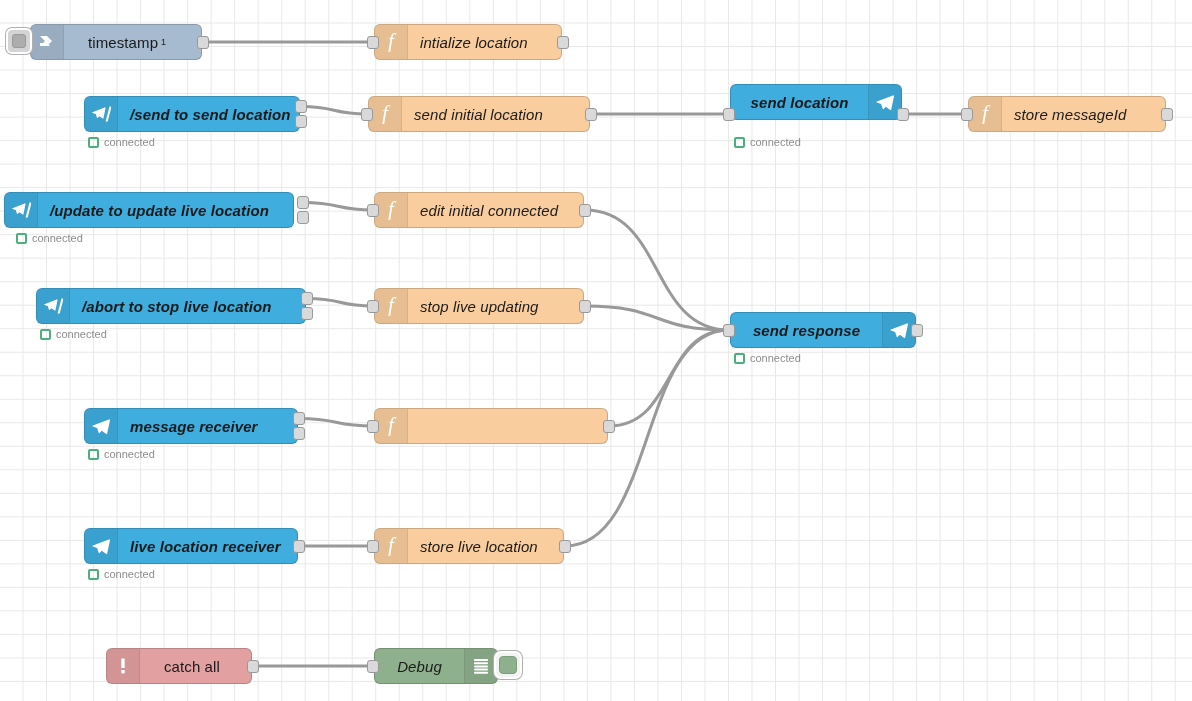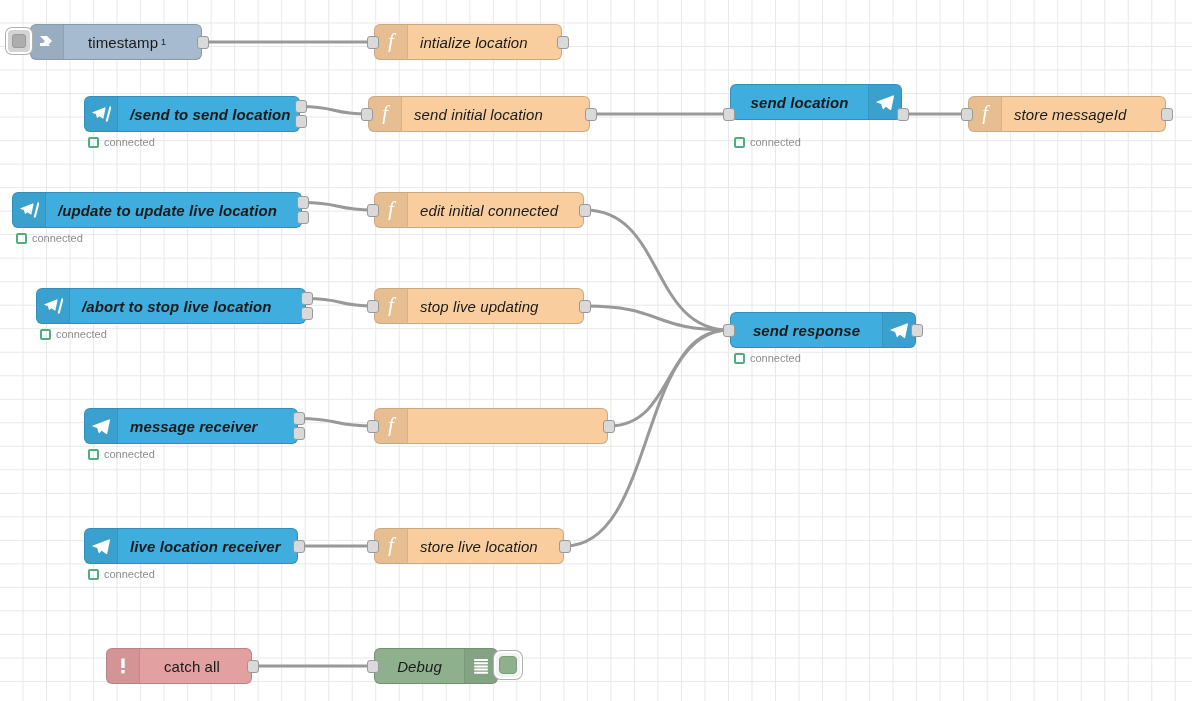--- a/index.html
+++ b/index.html
@@ -247,21 +247,21 @@
       <div class="node n-function" style="left: 968px; top: 96px; width: 198px;">
         <div class="icocell left">
           <svg width="20" height="20" viewBox="0 0 20 20">
             <text x="10" y="16" text-anchor="middle" font-family="&quot;Liberation Serif&quot;, serif" font-size="21" font-style="italic" fill="#ffffff">f</text>
           </svg>
         </div>
         <div class="label">store messageId</div>
       </div>
       <div class="port" style="left: 961px; top: 107.5px;"></div>
       <div class="port" style="left: 1161px; top: 107.5px;"></div>
-      <div class="node n-telegram" style="left: 12px; top: 192px; width: 290px;">
+      <div class="node n-telegram" style="left: 4px; top: 192px; width: 290px;">
         <div class="icocell left">
           <svg width="20" height="20" viewBox="0 0 20 20">
             <path d="M14.2 3.3 1.6 8.2c-.55.22-.55.6 0 .78l3.2 1 1.2 3.7c.15.4.3.46.6.15l1.75-1.68 3.35 2.44c.38.25.68.08.76-.38l2.1-10.1c.08-.46-.15-.68-.36-.62z" fill="#ffffff"></path>
             <path d="M18.5 2.4 14.6 17.6 16.7 17.6 20.6 2.4z" fill="#ffffff"></path>
           </svg>
         </div>
         <div class="label">/update to update live location</div>
       </div>
       <div class="port" style="left: 297px; top: 196px;"></div>
       <div class="port" style="left: 297px; top: 211px;"></div>

